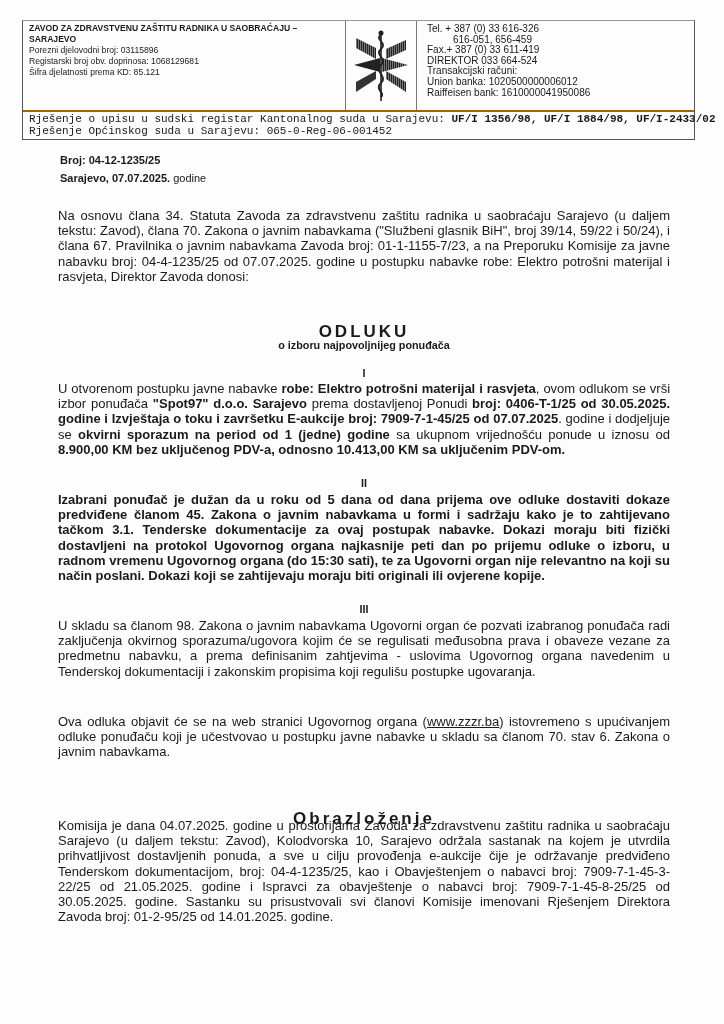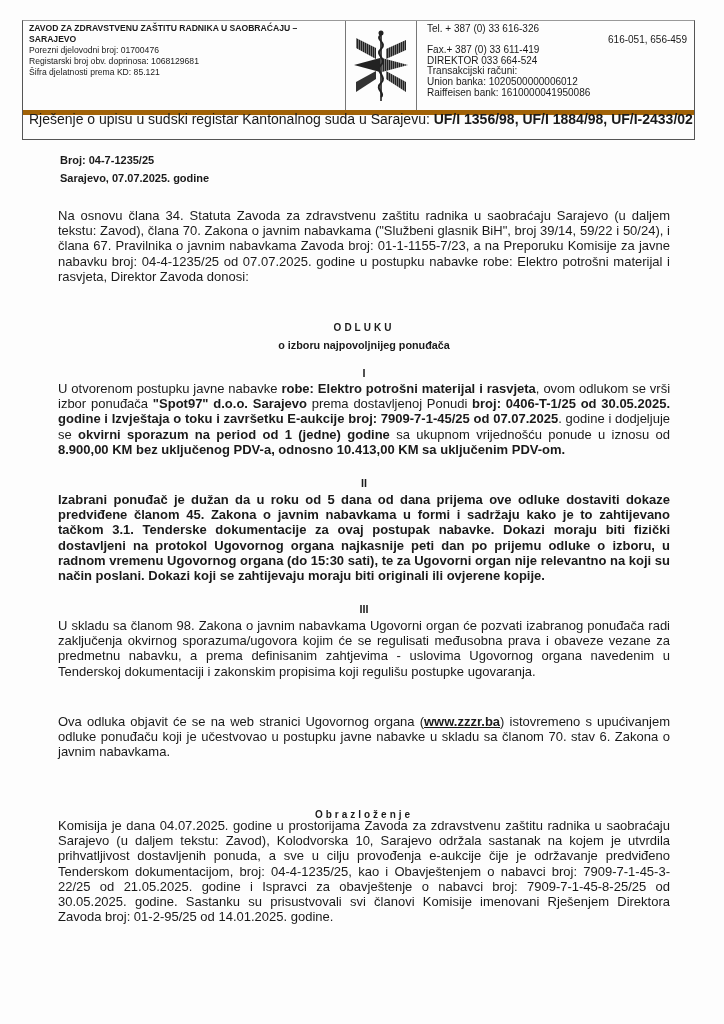--- a/index.html
+++ b/index.html
@@ -1,51 +1,51 @@
 <!DOCTYPE html>
 <html><head>
 <meta charset="utf-8">
 <style>
   html, body { margin: 0; padding: 0; background: #ffffff; }
   body { width: 724px; height: 1024px; position: relative; overflow: hidden; font-family: "Liberation Sans", sans-serif; color: #1a1a1a; }
   .page { position: absolute; left: 0; top: 0; width: 724px; height: 1024px; background: #fdfdfd; }
 
   
   .hdr { position: absolute; left: 22px; top: 20px; width: 673px; height: 120px; border: 1px solid #555; border-top-color: #999; box-sizing: border-box; }
-  .hdr-top { position: absolute; left: 0; top: 0; width: 100%; height: 89px; border-bottom: 5px solid #a16207; }
+  .hdr-top { position: absolute; left: 0; top: 0; width: 100%; height: 89px; border-bottom: 2px solid #a16207; }
   .hdr-left { position: absolute; left: 6px; top: 2px; width: 300px; font-size: 8.6px; line-height: 10.9px; font-weight: normal; }
   .hdr-left .title { font-weight: bold; }
   .hdr-left div { white-space: nowrap; }
   .hdr-logo { position: absolute; left: 322px; top: 0; width: 70px; height: 89px; border-left: 1px solid #777; border-right: 1px solid #777; }
   .hdr-right { position: absolute; left: 404px; top: 3px; width: 260px; font-size: 10px; line-height: 10.6px; }
   .hdr-right div { white-space: nowrap; }
-  .hdr-right .indent { padding-left: 26px; text-align: right; }
-  .hdr-bottom { position: absolute; left: 6px; top: 92px; font-size: 14px; line-height: 12px; white-space: nowrap; }
+  .hdr-right .indent { padding-left: 26px; }
+  .hdr-bottom { position: absolute; left: 6px; top: 92px; font-size: 11px; line-height: 12px; white-space: nowrap; font-family: Liberation Mono, monospace; }
 
   .ref { position: absolute; left: 60px; top: 151px; font-size: 11px; line-height: 18px; font-weight: bold; }
-  .ref .light { font-weight: bold; }
+  .ref .light { font-weight: normal; }
 
   .para { position: absolute; left: 58px; width: 612px; font-size: 13px; line-height: 15.2px; text-align: justify; }
   .para b { font-weight: bold; margin-top: 32px; }
   .center { position: absolute; left: 58px; width: 612px; text-align: center; font-size: 10.8px; }
-  .spaced { letter-spacing: 3px; font-weight: bold; font-size: 10px; }
+  .spaced { letter-spacing: 3px; font-weight: bold; font-size: 17px; }
   .bold { font-weight: bold; }
-  .link { text-decoration: underline; font-weight: bold; }
+  .link { text-decoration: underline; }
 </style>
 </head>
 <body>
 
 <div class="page">
 
   <div class="hdr">
     <div class="hdr-top">
       <div class="hdr-left">
         <div class="title">ZAVOD ZA ZDRAVSTVENU ZAŠTITU RADNIKA U SAOBRAĆAJU –</div>
         <div class="title">SARAJEVO</div>
-        <div>Porezni djelovodni broj: 01700476</div>
+        <div>Porezni djelovodni broj: 03115896</div>
         <div>Registarski broj obv. doprinosa: 1068129681</div>
         <div>Šifra djelatnosti prema KD: 85.121</div>
       </div>
 
       <div class="hdr-logo">
         <svg width="70" height="89" viewBox="0 0 70 89">
           <defs>
             <pattern id="hatch" width="2" height="2" patternUnits="userSpaceOnUse">
               <rect width="2" height="2" fill="#222"></rect>
               <rect width="1" height="2" fill="#777"></rect>
@@ -69,25 +69,26 @@
         <div>Fax.+ 387 (0) 33 611-419</div>
         <div>DIREKTOR 033  664-524</div>
         <div>Transakcijski računi:</div>
         <div>Union banka: 1020500000006012</div>
         <div>Raiffeisen bank: 1610000041950086</div>
       </div>
     </div>
 
     <div class="hdr-bottom">
       <div><span>Rješenje o upisu u sudski  registar Kantonalnog suda u Sarajevu: </span><span class="bold">UF/I 1356/98, UF/I 1884/98, UF/I-2433/02</span></div>
+      <div>Rješenje Općinskog suda u Sarajevu: 065-0-Reg-06-001452</div>
     </div>
   </div>
 
   <div class="ref">
-    <div>Broj: 04-7-1235/25</div>
+    <div>Broj: 04-12-1235/25</div>
     <div><span>Sarajevo, 07.07.2025.</span><span class="light"> godine</span></div>
   </div>
 
   <div class="para" style="top:208px;">Na osnovu člana 34. Statuta Zavoda za zdravstvenu zaštitu radnika u saobraćaju Sarajevo (u daljem tekstu: Zavod), člana 70. Zakona o javnim nabavkama ("Službeni glasnik BiH", broj 39/14, 59/22 i 50/24), i člana 67. Pravilnika o javnim nabavkama Zavoda broj: 01-1-1155-7/23, a na Preporuku Komisije za javne nabavku broj: 04-4-1235/25 od 07.07.2025. godine u postupku nabavke robe: Elektro potrošni materijal i rasvjeta, Direktor Zavoda donosi:</div>
 
   <div class="center spaced" style="top:322px;">ODLUKU</div>
   <div class="center bold" style="top:339px;text-align:center;">o izboru najpovoljnijeg ponuđača</div>
 
   <div class="center bold" style="top:367px;">I</div>
   <div class="para" style="top:381px;"><span>U otvorenom postupku javne nabavke </span><b>robe: Elektro potrošni materijal i rasvjeta</b><span>, ovom odlukom se vrši izbor ponuđača </span><b>"Spot97" d.o.o. Sarajevo</b><span> prema dostavljenoj Ponudi </span><b>broj: 0406-T-1/25 od 30.05.2025. godine i Izvještaja o toku i završetku E-aukcije broj: 7909-7-1-45/25 od 07.07.2025</b><span>. godine i dodjeljuje se </span><b>okvirni sporazum na period od 1 (jedne) godine</b><span> sa ukupnom vrijednošću ponude u iznosu od </span><b>8.900,00 KM bez uključenog PDV-a, odnosno 10.413,00 KM sa uključenim PDV-om.</b></div>

